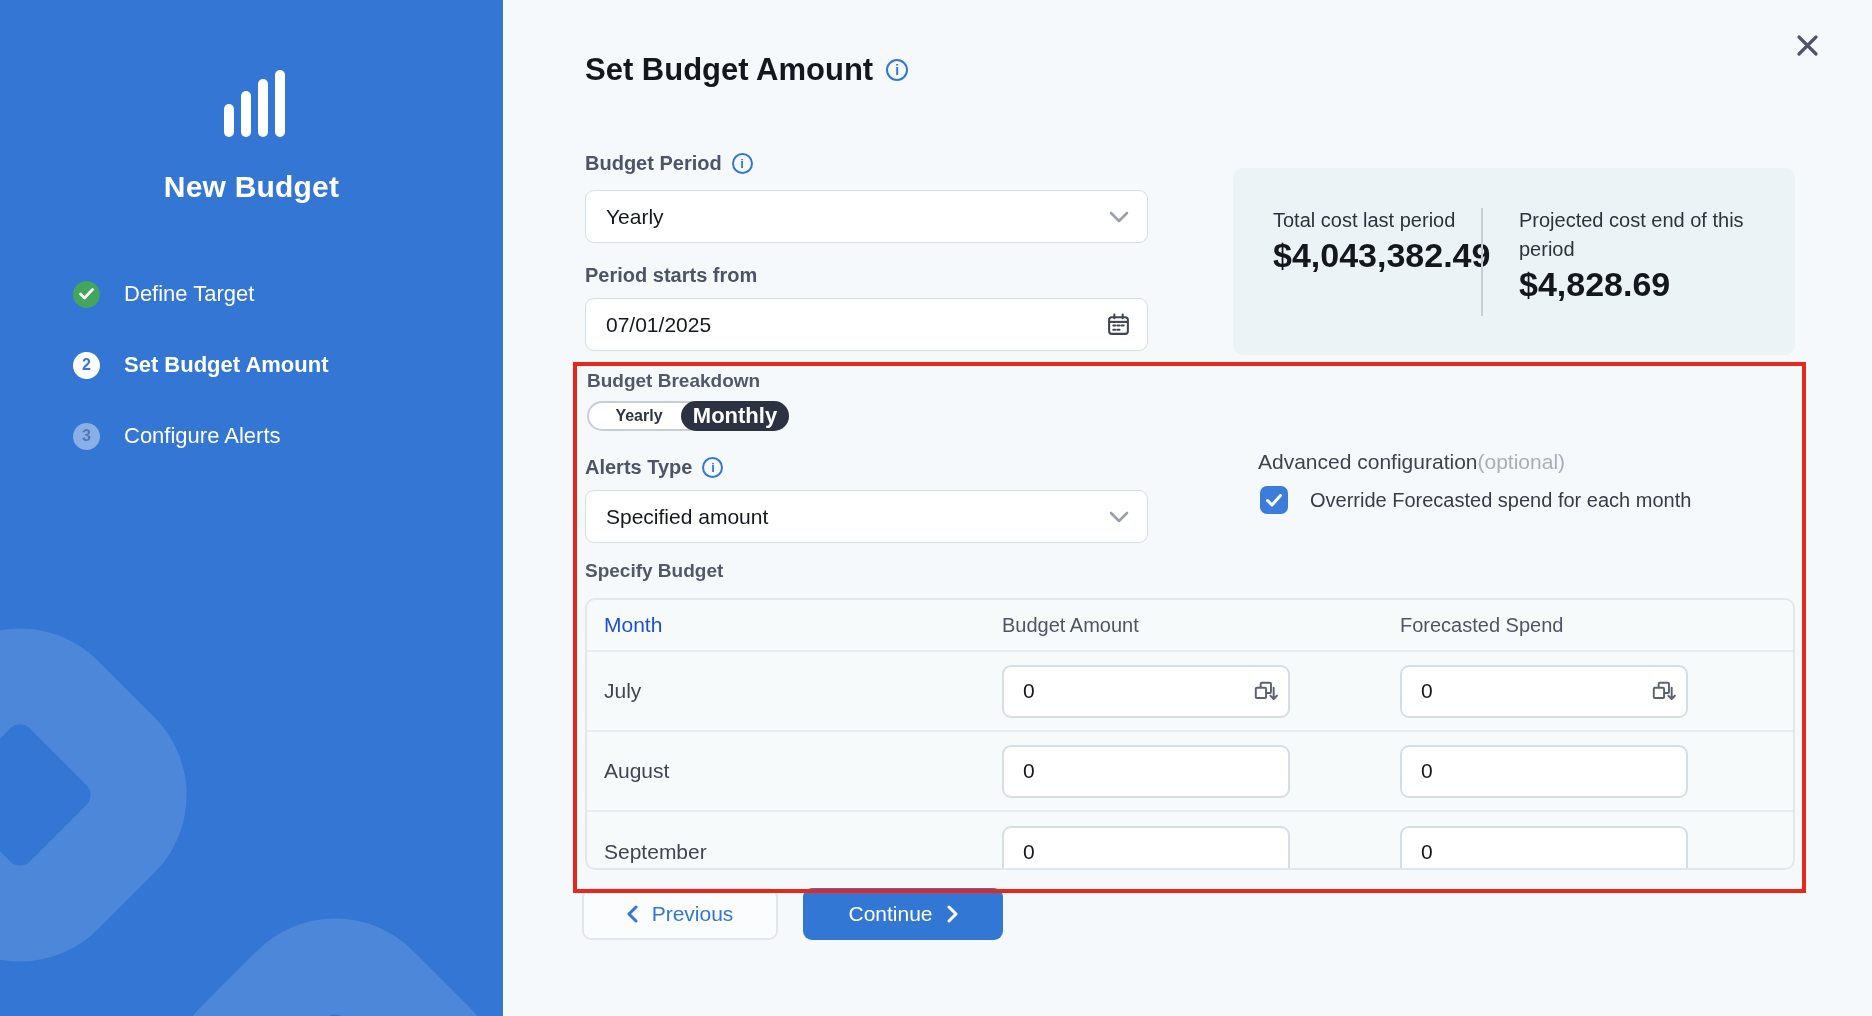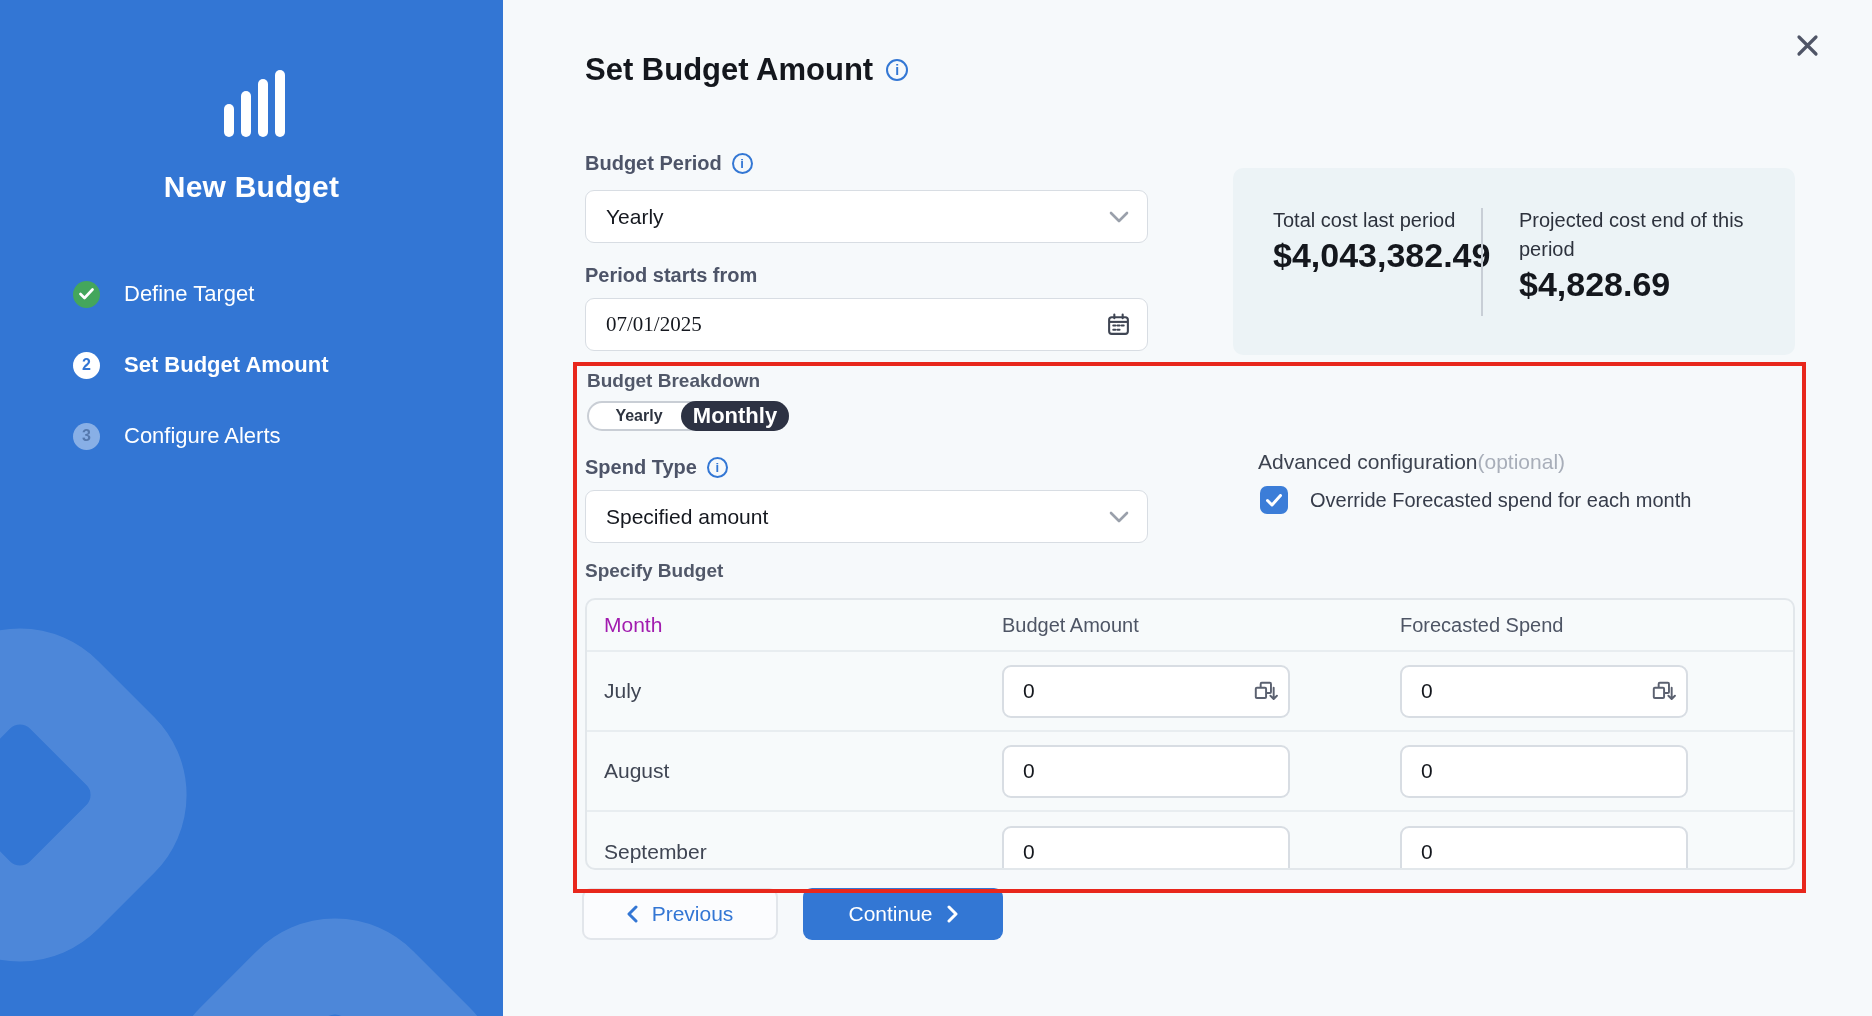--- a/index.html
+++ b/index.html
@@ -56,21 +56,21 @@
   .adv-row { position:absolute; left:1260px; top:486px; display:flex; align-items:center; gap:22px; }
   .checkbox { width:28px; height:28px; background:#3b7dd8; border-radius:7px; display:flex; align-items:center; justify-content:center; cursor:pointer; }
   .adv-label { font-size:20px; color:#363c4a; }
 
   
   .table { position:absolute; left:585px; top:598px; width:1210px; height:272px; border:2px solid #e2e7eb; border-radius:10px; background:#f7fafb; overflow:hidden; }
   .t-head { height:52px; display:grid; grid-template-columns:415px 398px 1fr; align-items:center; border-bottom:2px solid #e8edf0; color:#4e5565; font-size:20px; }
   .t-row { height:80px; display:grid; grid-template-columns:415px 398px 1fr; align-items:center; border-bottom:2px solid #e8edf0; }
   .t-row:last-child { border-bottom:none; }
   .c-month { padding-left:17px; font-size:21px; color:#3f4553; }
-  .t-head .c-month { color:#a21caf; }
+  .t-head .c-month { color:#1d4ed8; }
   .cellbox { position:relative; width:288px; height:53px; }
   .cellbox input { width:288px; height:53px; background:#fff; border:2px solid #d8dde3; border-radius:9px; font-size:21px; color:#14171d; padding:0 44px 0 19px; font-family:"Liberation Sans", sans-serif; }
   .cellbox .copy-ic { position:absolute; right:12px; top:14px; }
 
   
   .btn { position:absolute; height:52px; border-radius:9px; display:flex; align-items:center; justify-content:center; gap:14px; font-size:21px; cursor:pointer; z-index:10; font-family:"Liberation Sans", sans-serif;text-align:right; }
   .btn-prev { left:582px; top:888px; width:196px; background:#fbfcfe; border:2px solid #e2e6eb; color:#3376d4; }
   .btn-continue { left:803px; top:888px; width:200px; background:#3377d4; border:none; color:#fff; }
 </style>
 </head>
@@ -126,21 +126,21 @@
   <div class="control" style="left:585px; top:190px;">
     <span>Yearly</span>
     <svg class="chev" width="20" height="12" viewBox="0 0 20 12">
         <path d="M2 2 L10 10 L18 2" fill="none" stroke="#9aa0ab" stroke-width="2.6" stroke-linecap="round" stroke-linejoin="round"></path>
       </svg>
   </div>
 
   <div class="field-label" style="left:585px; top:264px;">
     <span>Period starts from</span>
   </div>
-  <div class="control" style="left:585px; top:298px;font-family:Liberation Serif, serif;">
+  <div class="control" style="left:585px; top:298px;">
     <span>07/01/2025</span>
     <svg class="cal" width="25" height="25" viewBox="0 0 24 24">
       <rect x="3" y="5" width="18" height="16" rx="2.5" fill="none" stroke="#3f4553" stroke-width="2"></rect>
       <path d="M3 9.5 H21" stroke="#3f4553" stroke-width="2"></path>
       <path d="M8 2.5 V6 M16 2.5 V6" stroke="#3f4553" stroke-width="2" stroke-linecap="round"></path>
       <path d="M7 13 H9 M11 13 H13 M15 13 H17 M7 17 H9 M11 17 H13" stroke="#3f4553" stroke-width="2" stroke-linecap="round"></path>
     </svg>
   </div>
 
   <div class="summary">
@@ -157,21 +157,21 @@
 
   <div class="field-label" style="left:587px; top:370px; font-weight:700; color:#515869; font-size:19px;">
     <span>Budget Breakdown</span>
   </div>
   <div class="toggle">
     <span class="opt-yearly">Yearly</span>
     <span class="opt-monthly">Monthly</span>
   </div>
 
   <div class="field-label" style="left:585px; top:456px;">
-    <span>Spend Type</span>
+    <span>Alerts Type</span>
     <span class="info-icon" style="width:21px;height:21px;font-size:13px;">i</span>
   </div>
   <div class="control" style="left:585px; top:490px;">
     <span>Specified amount</span>
     <svg class="chev" width="20" height="12" viewBox="0 0 20 12">
         <path d="M2 2 L10 10 L18 2" fill="none" stroke="#9aa0ab" stroke-width="2.6" stroke-linecap="round" stroke-linejoin="round"></path>
       </svg>
   </div>
 
   <div class="adv-title">

